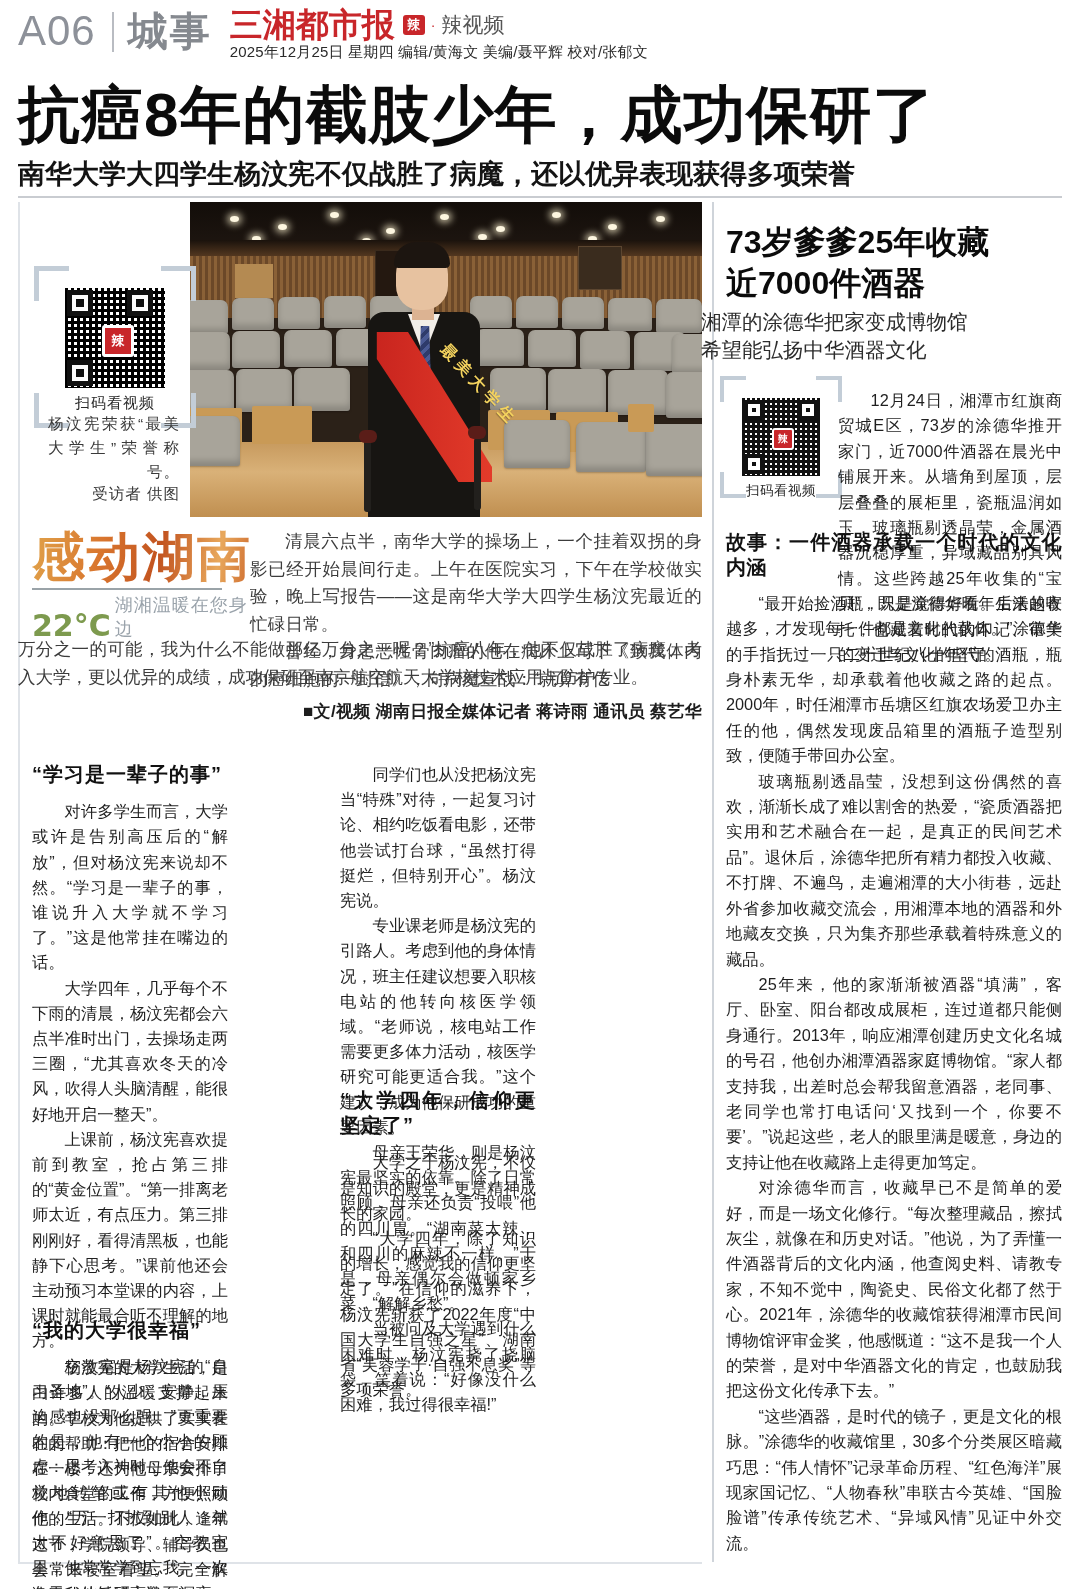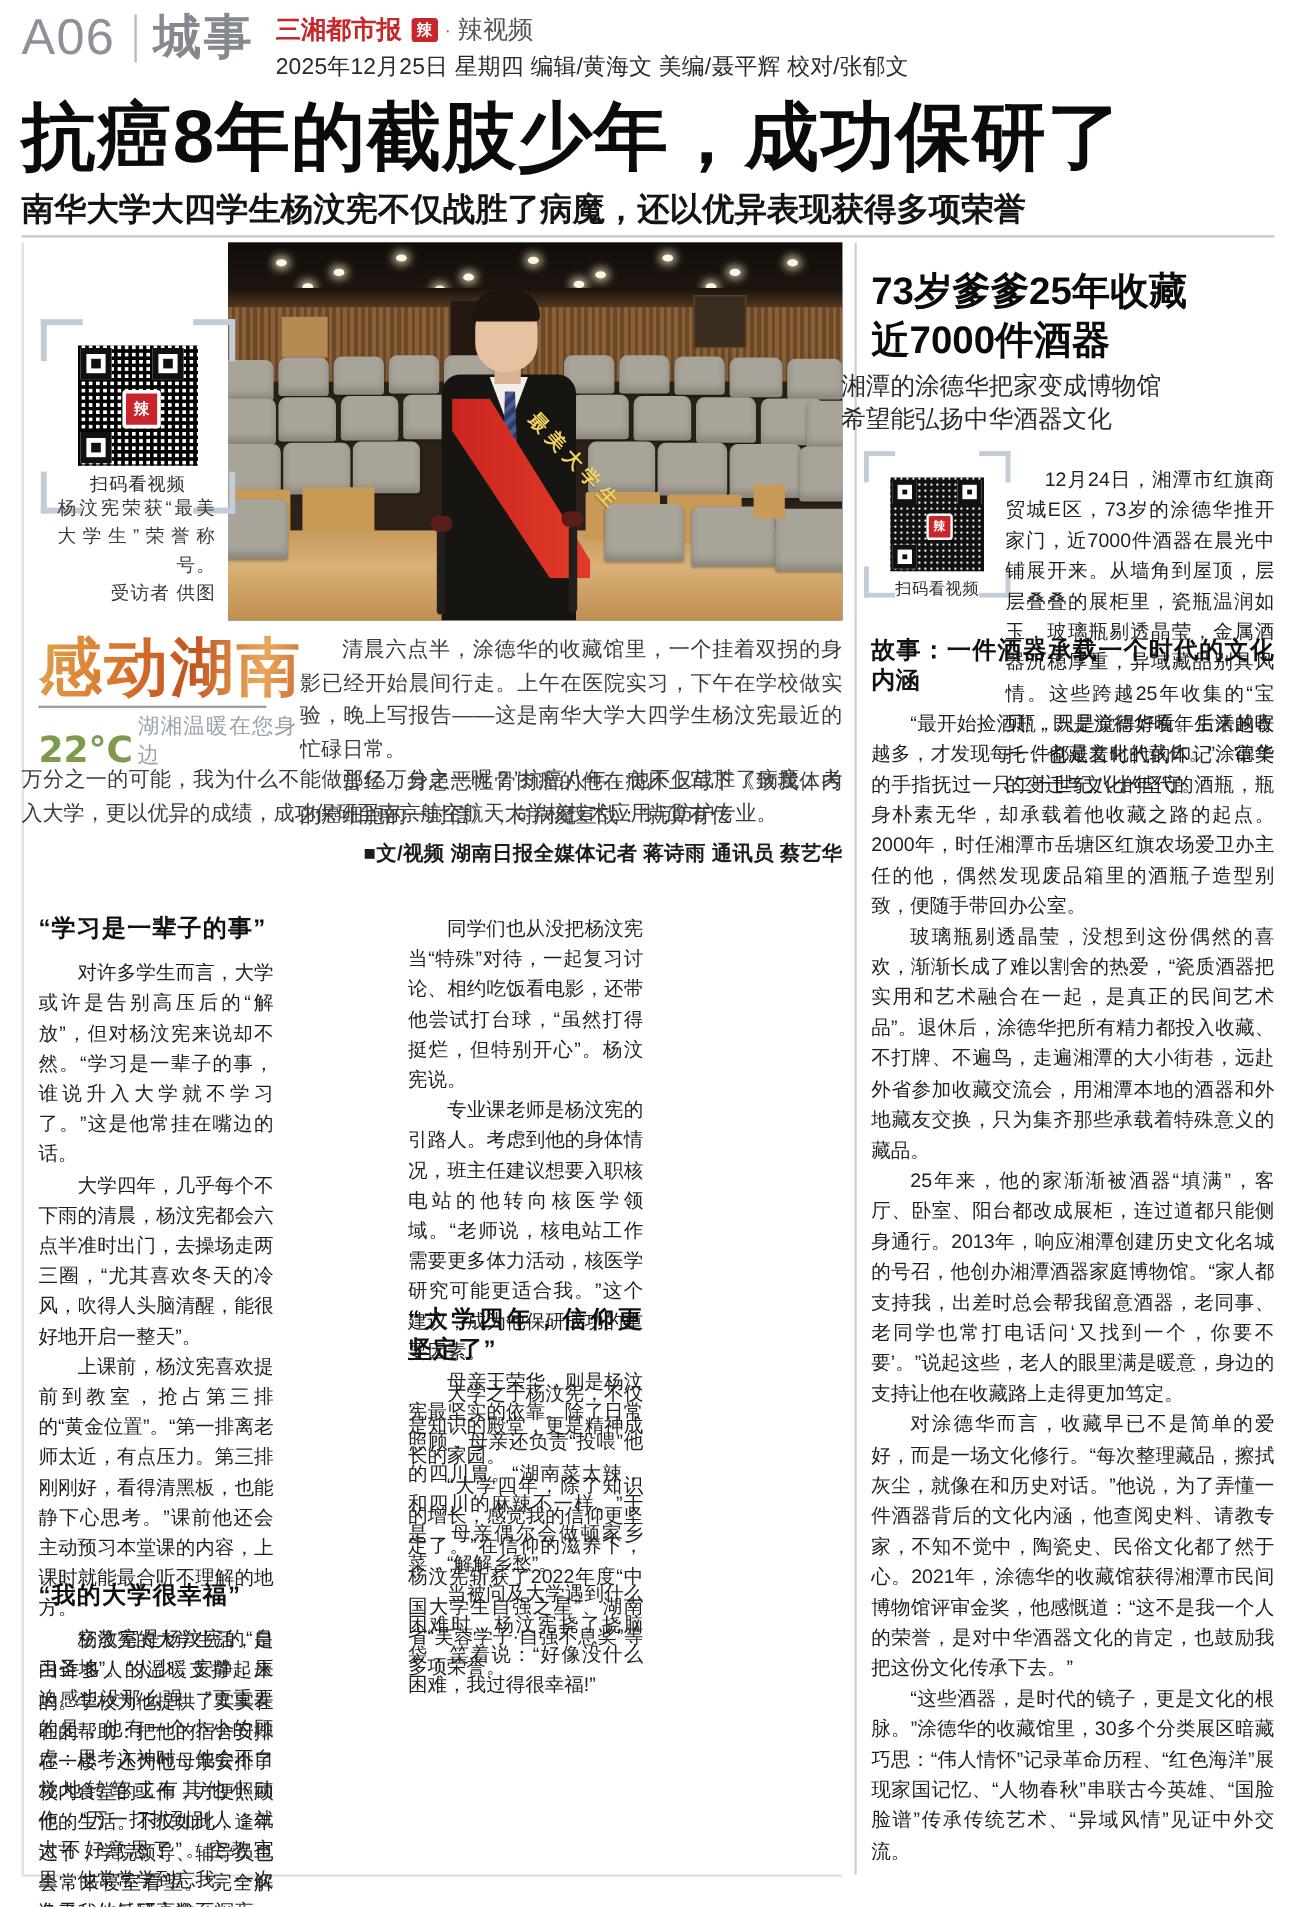--- a/index.html
+++ b/index.html
@@ -61,21 +61,21 @@
     justify-content: flex-start;
     padding-top: 3px;
   }
   .brand-row {
     display: flex;
     align-items: center;
     gap: 5px;
     height: 28px;
   }
   .brand-logo {
-    font-size: 21px;
+    font-size: 33px;
     font-weight: 700;
     color: #c8262a;
     letter-spacing: 0px;
     line-height: 26px;
     font-family: "DejaVu Sans", sans-serif;
   }
   .brand-badge {
     width: 22px; height: 20px;
     background: #c8262a;
     border-radius: 3px;
@@ -92,21 +92,21 @@
     font-size: 14px;
     margin: 0 1px;
   }
   .brand-video {
     font-size: 21px;
     color: #555;
     font-weight: 400;
     letter-spacing: 0;
   }
   .mast-meta {
-    font-size: 19px;
+    font-size: 15px;
     color: #2a2a2a;
     margin-top: 4px;
     letter-spacing: 0.2px;
     white-space: nowrap;
   }
 
   
   .headline {
     position: absolute;
     left: 18px; top: 82px;
@@ -544,21 +544,21 @@
   <div class="gd-logo">
     <div class="gd-main">感动湖南</div>
     <div class="gd-rule"></div>
     <div class="gd-sub">
       <span class="gd-temp">22°C</span>
       <span class="gd-slogan">湖湘温暖在您身边</span>
     </div>
   </div>
 
   <div class="lead">
-    <p>清晨六点半，涂德华的收藏馆里，一个挂着双拐的身影已经开始晨间行走。上午在医院实习，下午在学校做实验，晚上写报告——这是南华大学大四学生杨汶宪最近的忙碌日常。</p>
+    <p>清晨六点半，南华大学的操场上，一个挂着双拐的身影已经开始晨间行走。上午在医院实习，下午在学校做实验，晚上写报告——这是南华大学大四学生杨汶宪最近的忙碌日常。</p>
     <p>曾经，身患恶性骨肉瘤的他在病床上写下《致我体内的癌细胞的一封信》，向病魔宣战：“就算有亿</p>
   </div>
   <div class="lead-wide">
     <p>万分之一的可能，我为什么不能做那亿万分之一呢？”抗癌八年，他不仅战胜了病魔、考入大学，更以优异的成绩，成功保研至南京航空航天大学核技术应用与防护专业。</p>
   </div>
   <div class="lead-byline">■文/视频 湖南日报全媒体记者 蒋诗雨 通讯员 蔡艺华</div>
 
   <div class="bcol" id="col1">
     <div class="sec-h">“学习是一辈子的事”</div>
     <p>对许多学生而言，大学或许是告别高压后的“解放”，但对杨汶宪来说却不然。“学习是一辈子的事，谁说升入大学就不学习了。”这是他常挂在嘴边的话。</p>

